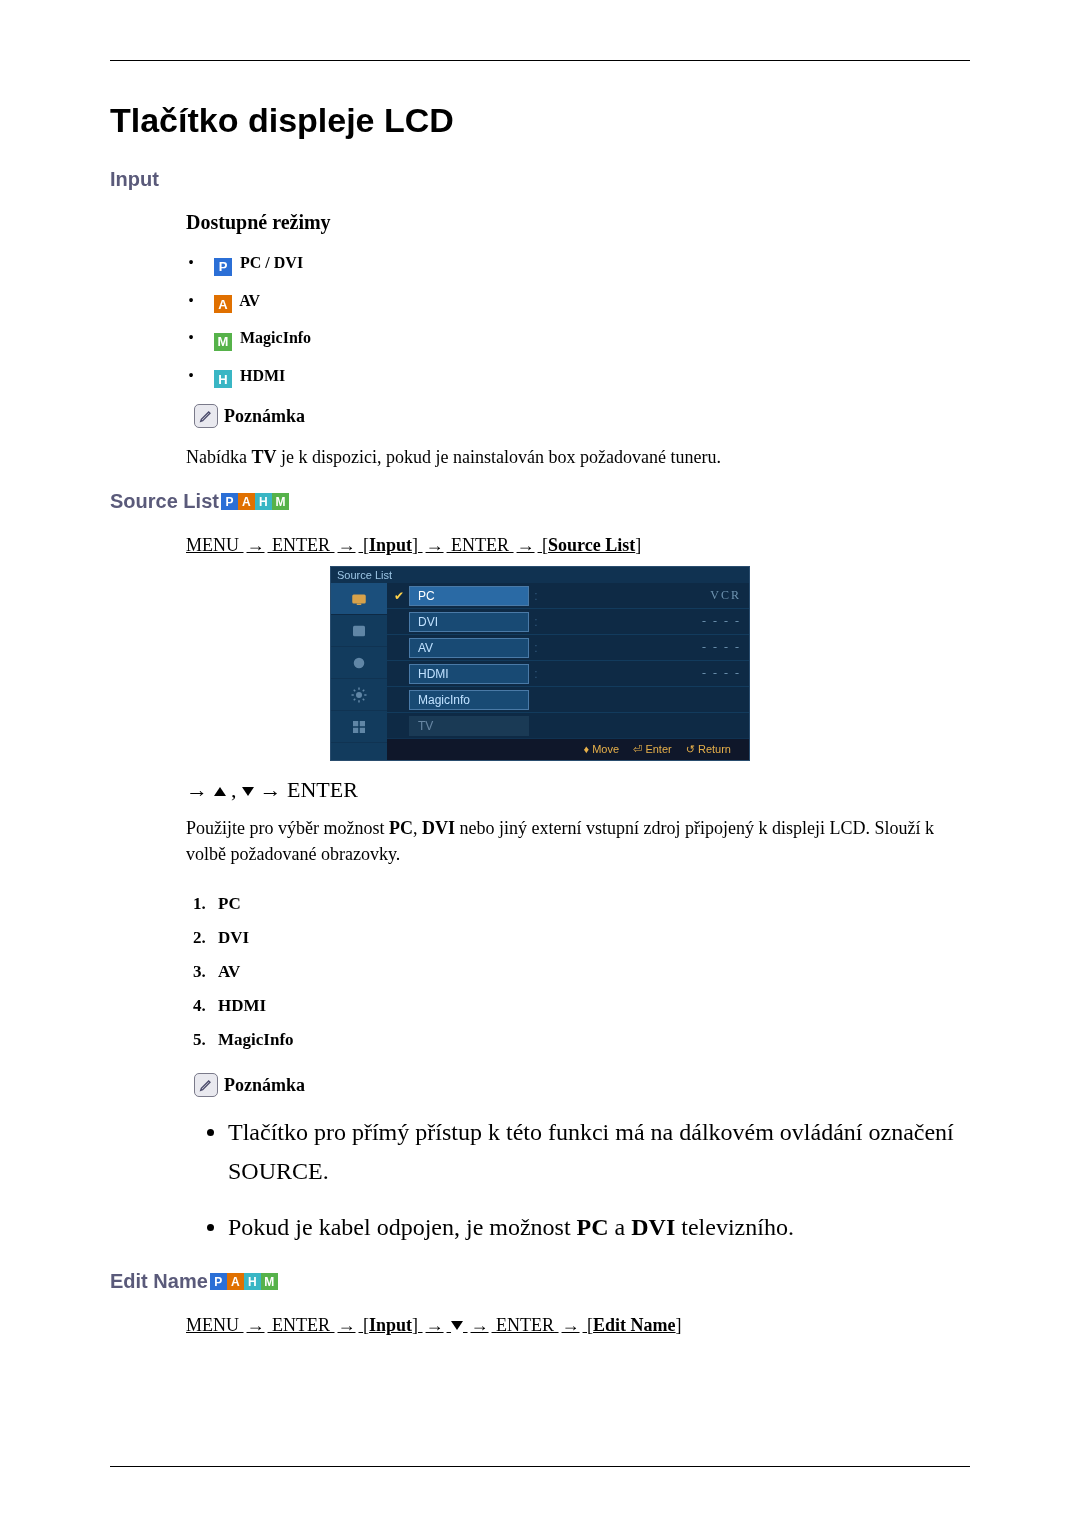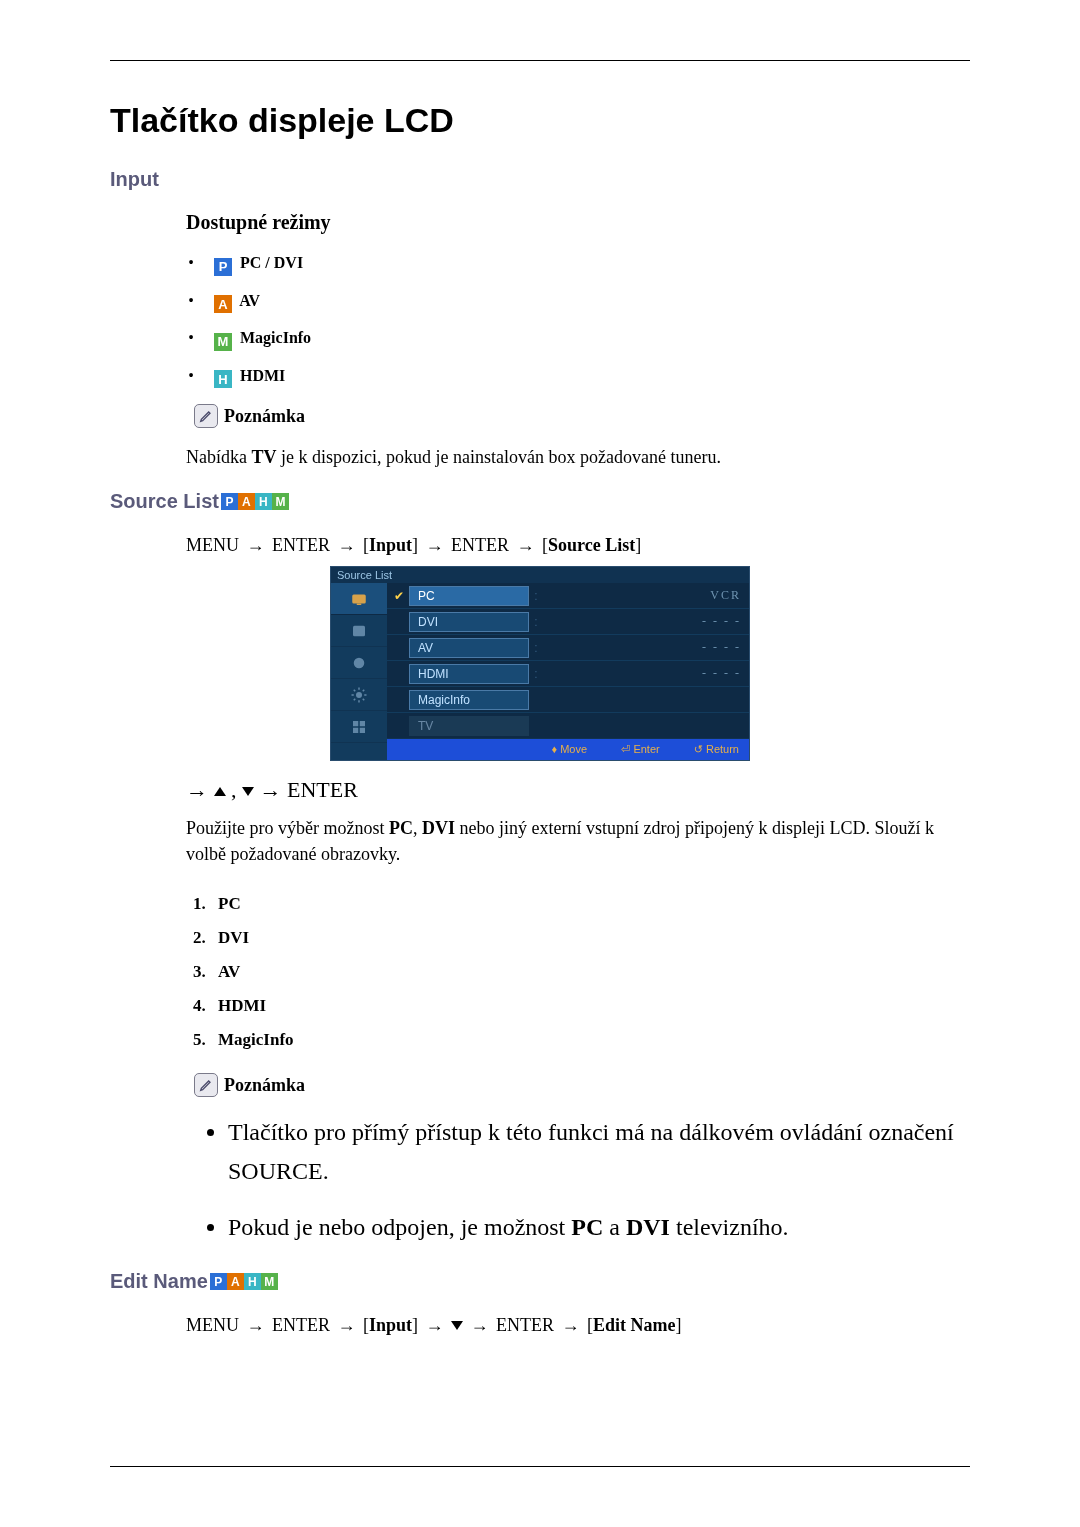--- a/index.html
+++ b/index.html
@@ -26,21 +26,21 @@
     width: 24px; height: 24px; border: 1px solid #7a7a8a; border-radius: 5px;
     margin-right: 6px; background: #e9e9ef;
   }
   .note-icon svg { width: 16px; height: 16px; stroke: #4b4b6b; fill: none; stroke-width: 2; }
   .note-label { font-weight: bold; font-size: 18px; }
   .body-text { font-size: 18px; line-height: 1.45; margin: 0 0 20px 76px; }
   .section-heading-row { display: flex; align-items: center; margin: 10px 0 22px 0; }
   .section-heading-row h2 { margin: 0; }
   .badge-strip { display: inline-flex; margin-left: 2px; }
   .badge-strip .mode-icon { width: 17px; height: 17px; font-size: 12px; margin-right: 0; }
-  .menu-path { font-size: 18px; margin: 12px 0 10px 76px; }
+  .menu-path { font-size: 18px; margin: 12px 0 10px 76px; text-decoration: underline; }
   .menu-path .arrow { margin: 0 3px; }
   .menu-path b { font-weight: bold; }
   .screenshot-wrap { margin: 6px 0 16px 0; display: flex; justify-content: center; }
   .osd {
     width: 420px; background: #0e2a45;
     font-family: Arial, Helvetica, sans-serif; font-size: 12px; color: #cfeaff;
     border: 1px solid #2a4d6e;
   }
   .osd-title { padding: 2px 6px; font-size: 11px; color: #9ec7e6; background: #103251; }
   .osd-body { display: flex; }
@@ -55,22 +55,22 @@
   .osd-check { width: 12px; height: 12px; margin-right: 4px; display: inline-flex; align-items: center; justify-content: center; }
   .osd-check.on::before { content: "✔"; color: #ffd24a; font-size: 12px; }
   .osd-opt {
     flex: 0 0 120px; padding: 2px 8px; border: 1px solid #4a7aa7;
     background: #184a74; color: #bfe1ff; font-size: 12px;
   }
   .osd-sep { flex: 0 0 14px; text-align: center; color: #325a7e; }
   .osd-val { flex: 1; text-align: right; color: #6e93b0; letter-spacing: 2px; font-family: Liberation Serif, serif; }
   .osd-row.dim { opacity: 0.5; }
   .osd-footer {
-    display: flex; justify-content: flex-end; gap: 34px;
-    padding: 4px 10px; background: #1d4ed8; color: #e7b04a; font-size: 11px;
+    display: flex; justify-content: flex-end; gap: 14px;
+    padding: 4px 18px; background: #0f172a; color: #e7b04a; font-size: 11px;
   }
   .osd-footer span::before { margin-right: 4px; color: #e7b04a; }
   .nav-hint { font-size: 22px; margin: 0 0 12px 76px; }
   ol.source-ol { margin: 0 0 16px 100px; font-size: 17px; font-weight: bold; line-height: 2.0; }
   ol.source-ol li { padding-left: 8px; }
   ul.note-ul { list-style: disc; margin: 8px 0 24px 118px; font-size: 24px; line-height: 1.6; }
   ul.note-ul li { margin-bottom: 18px; font-weight: normal; }
   .tri {
     display: inline-block; width: 0; height: 0; vertical-align: 1px;
   }
@@ -255,21 +255,21 @@
             <path d="M4 20l3-1 11-11-2-2L5 17l-1 3z"></path>
           </svg>
       </span>
       <span class="note-label">Poznámka</span>
     </div>
   </div>
 
   <ul class="note-ul">
     <li>Tlačítko pro přímý přístup k této funkci má na dálkovém ovládání označení SOURCE.</li>
     <li>
-      <span>Pokud je nebo odpojen, je možnost </span><b>PC</b><span> a </span><b>DVI</b><span> televizního.</span>
+      <span>Pokud je kabel odpojen, je možnost </span><b>PC</b><span> a </span><b>DVI</b><span> televizního.</span>
     </li>
   </ul>
 
   <div class="section-heading-row">
     <h2>Edit Name</h2>
     <span class="badge-strip">
       <span class="mode-icon mode-p">P</span>
       <span class="mode-icon mode-a">A</span>
       <span class="mode-icon mode-h">H</span>
       <span class="mode-icon mode-m">M</span>

